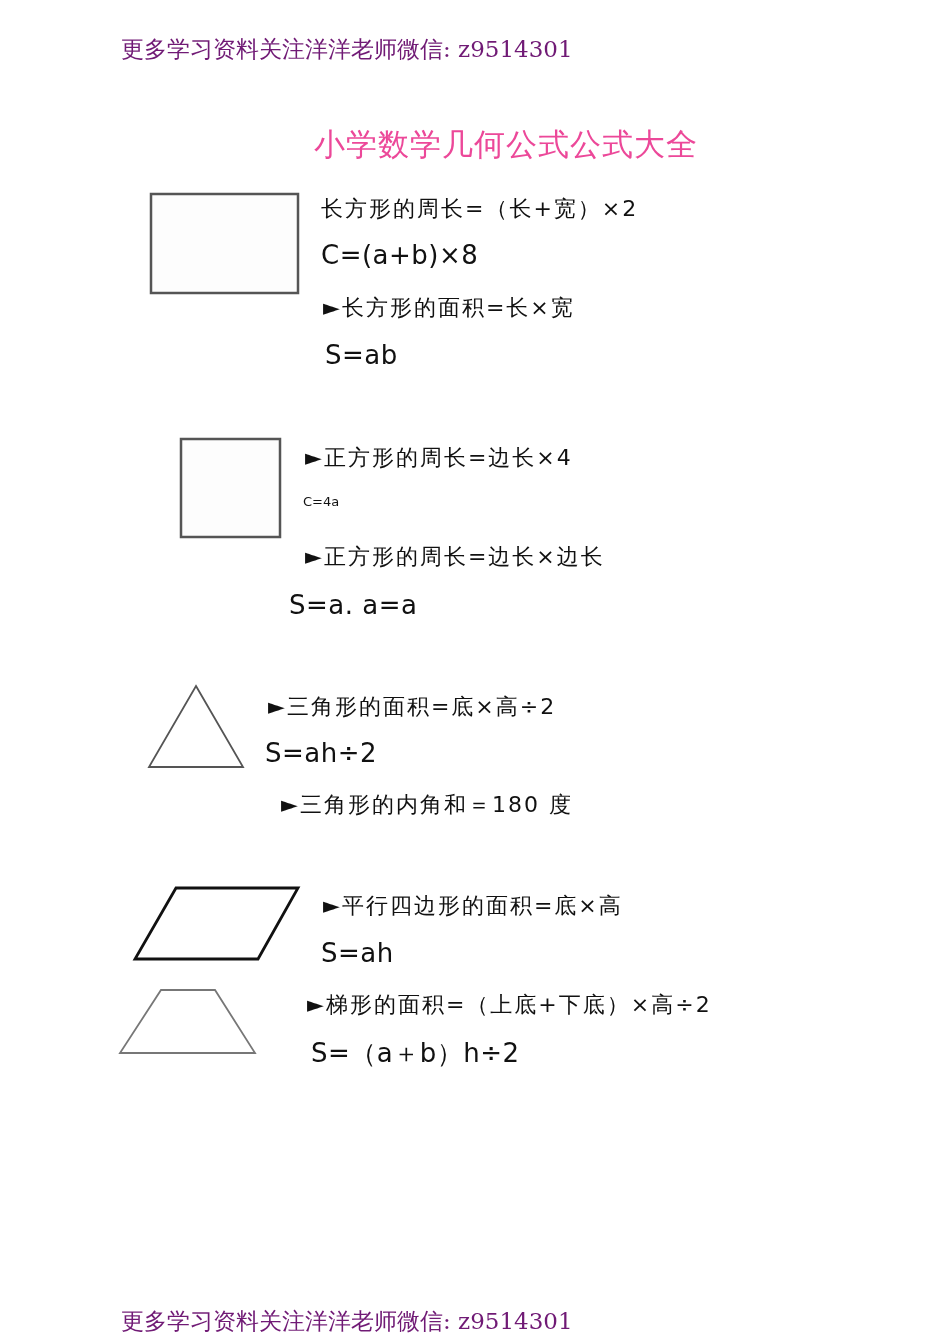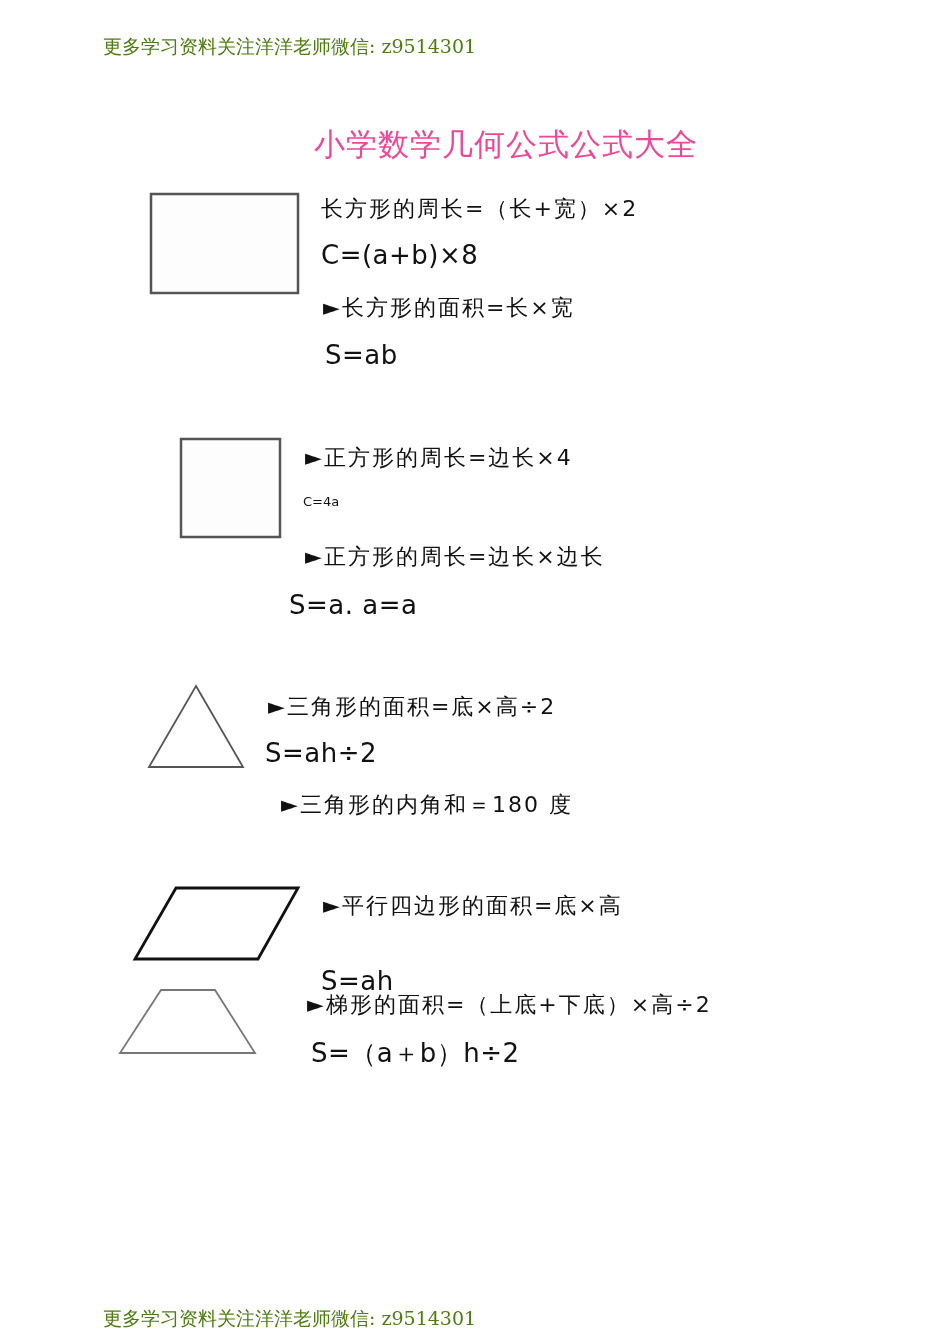--- a/index.html
+++ b/index.html
@@ -10,24 +10,24 @@
     body {
       width: 950px;
       height: 1344px;
       position: relative;
       overflow: hidden;
       font-family: "DejaVu Sans", "Liberation Sans", sans-serif;
       color: #111111;
     }
     .watermark {
       position: absolute;
-      left: 103px;
+      left: 121px;
       font-family: "DejaVu Serif", "Liberation Serif", serif;
-      font-size: 19px;
-      color: #4d7c0f;
+      font-size: 23px;
+      color: #701a75;
       white-space: nowrap;
       letter-spacing: 0px;
     }
     .wm-top { top: 34px; }
     .wm-bottom { top: 1306px; }
     .title {
       position: absolute;
       left: 314px;
       top: 124px;
       font-size: 31px;
@@ -85,18 +85,18 @@
 <div class="line cn" style="left:305px; top:443px;">►正方形的周长=边长×4</div>
 <div class="line fx-sm" style="left:303px; top:494px;">C=4a</div>
 <div class="line cn" style="left:305px; top:542px;">►正方形的周长=边长×边长</div>
 <div class="line fx" style="left:289px; top:590px;">S=a. a=a</div>
 
 <div class="line cn" style="left:268px; top:692px;">►三角形的面积=底×高÷2</div>
 <div class="line fx" style="left:265px; top:738px;">S=ah÷2</div>
 <div class="line cn" style="left:281px; top:790px;">►三角形的内角和＝180 度</div>
 
 <div class="line cn" style="left:323px; top:891px;">►平行四边形的面积=底×高</div>
-<div class="line fx" style="left:321px; top:938px;margin-top:28px;">S=ah</div>
+<div class="line fx" style="left:321px; top:938px;">S=ah</div>
 
 <div class="line cn" style="left:307px; top:990px;">►梯形的面积=（上底+下底）×高÷2</div>
 <div class="line fx" style="left:311px; top:1036px;">S=（a＋b）h÷2</div>
 
 <div class="watermark wm-bottom">更多学习资料关注洋洋老师微信: z9514301</div>
 
 </body></html>

